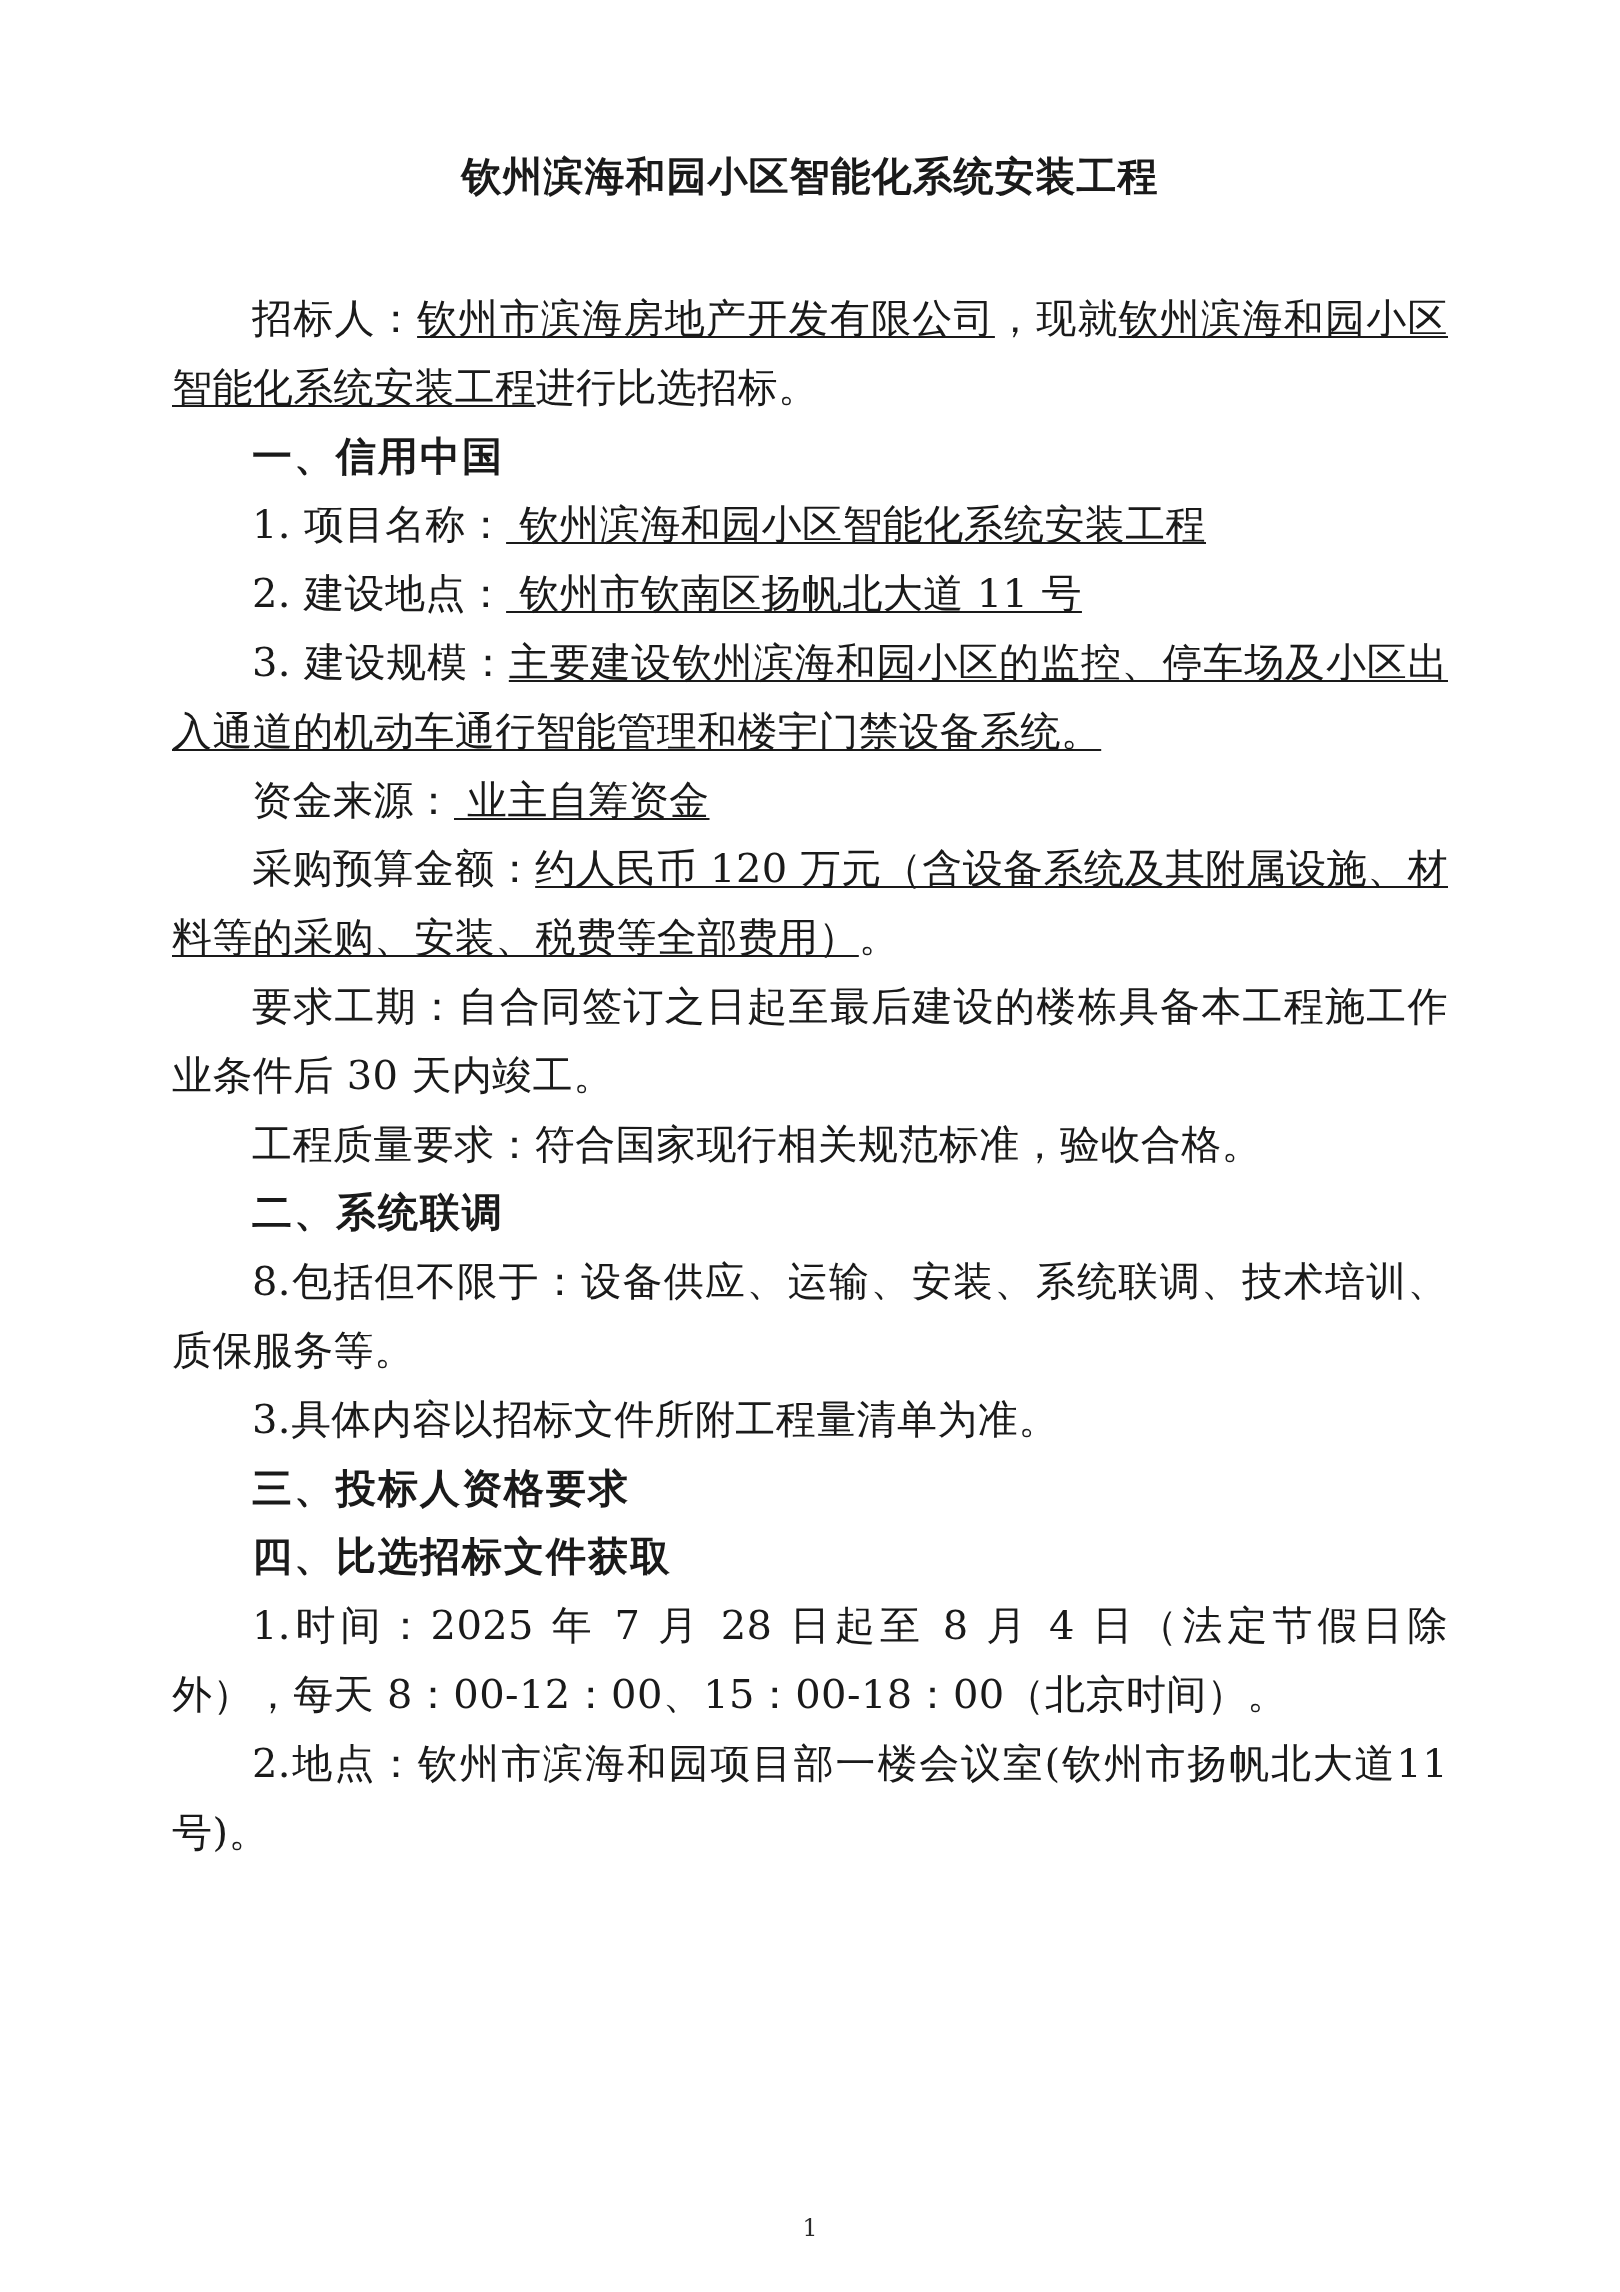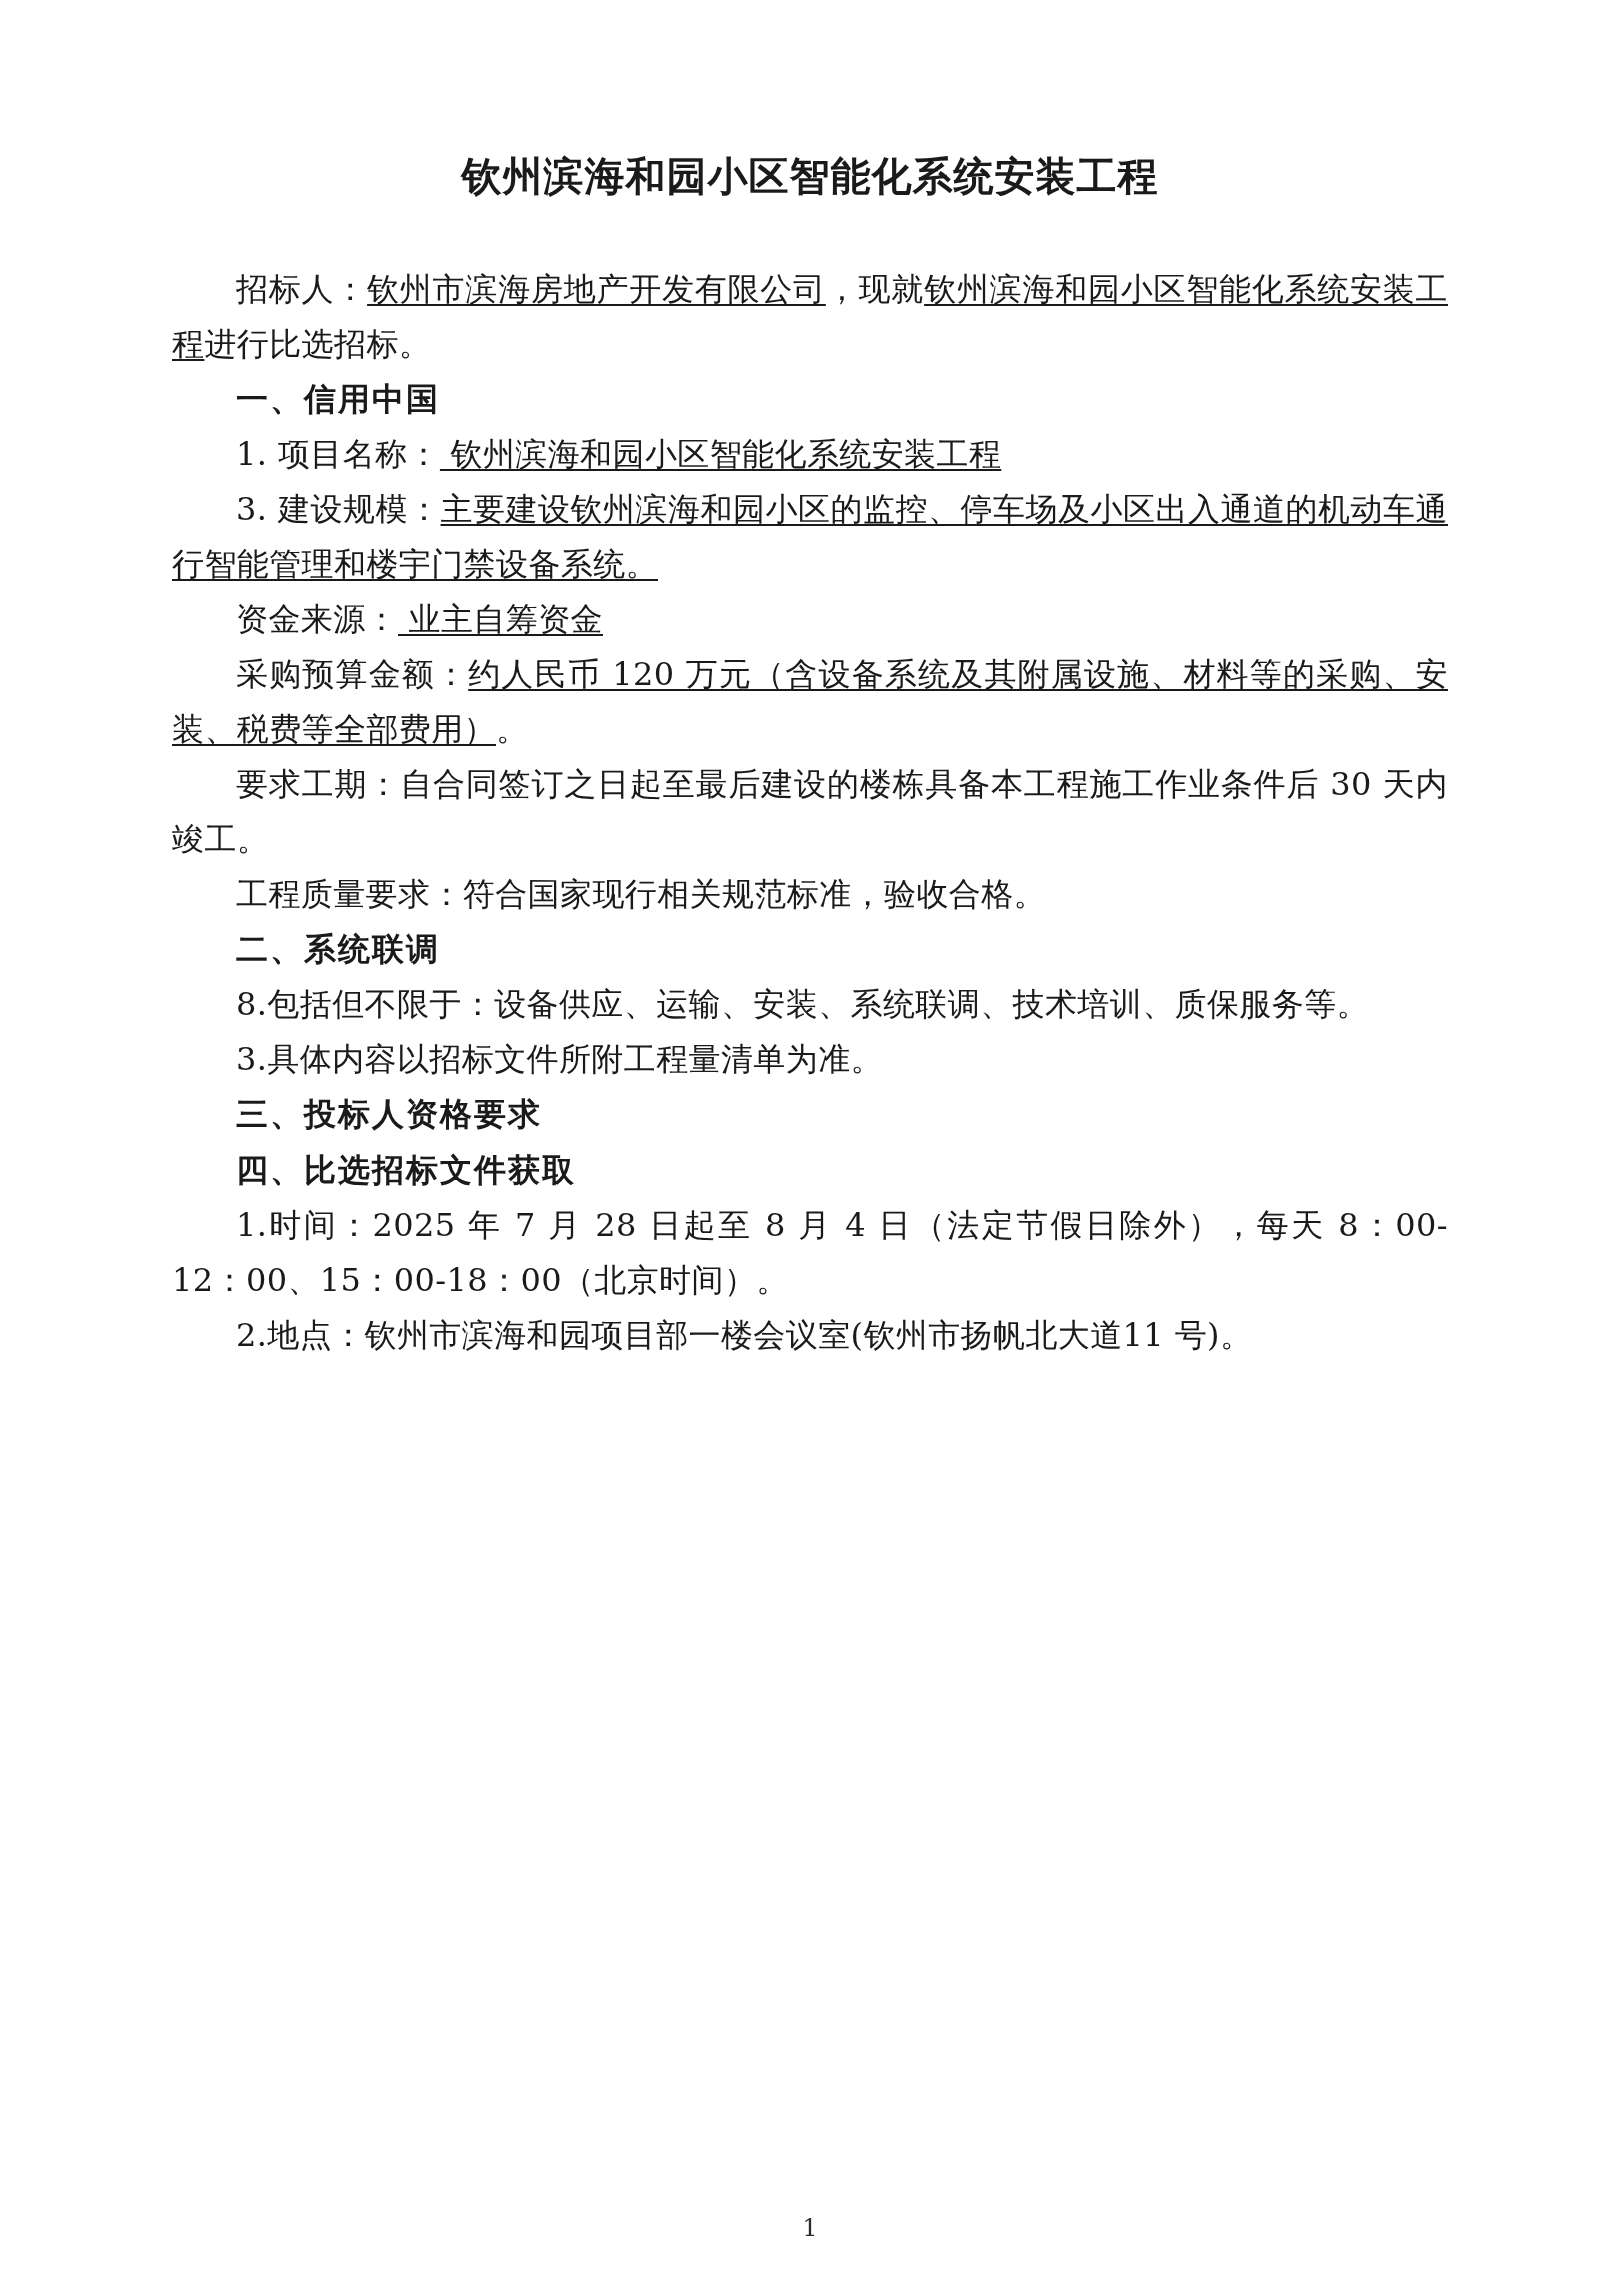--- a/index.html
+++ b/index.html
@@ -27,22 +27,22 @@
     font-size: 40px;
     font-weight: bold;
     line-height: 1.45;
     letter-spacing: 1px;
     margin: 0;
   }
   .doc-title .line2 {
     display: block;
   }
   .body-text {
-    margin-top: 57px;
-    font-size: 32px;
+    margin-top: 79px;
+    font-size: 40px;
     line-height: 1.72;
     text-align: justify;
     letter-spacing: 0.4px;
   }
   p {
     margin: 0;
   }
   .indent {
     text-indent: 2em;
   }
@@ -77,20 +77,21 @@
   </h1>
 
   <div class="body-text">
 
     <p class="indent"><span>招标人：</span><span class="u">钦州市滨海房地产开发有限公司</span><span>，现就</span><span class="u">钦州滨海和园小区智能化系统安装工程</span><span>进行比选招标。</span></p>
 
     <p class="section-head">一、信用中国</p>
 
     <p class="indent"><span>1. 项目名称：</span><span class="u"> 钦州滨海和园小区智能化系统安装工程 </span><span></span></p>
 
+    <p class="indent"><span>2. 建设地点：</span><span class="u"> 钦州市钦南区扬帆北大道 11 号 </span><span></span></p>
 
     <p class="indent"><span>3. 建设规模：</span><span class="u">主要建设钦州滨海和园小区的监控、停车场及小区出入通道的机动车通行智能管理和楼宇门禁设备系统。</span><span></span></p>
 
     <p class="indent"><span>资金来源：</span><span class="u"> 业主自筹资金 </span><span></span></p>
 
     <p class="indent"><span>采购预算金额：</span><span class="u">约人民币 120 万元（含设备系统及其附属设施、材料等的采购、安装、税费等全部费用）</span><span>。</span></p>
 
     <p class="indent"><span>要求工期：</span><span>自合同签订之日起至最后建设的楼栋具备本工程施工作业条件后 30 天内竣工。</span></p>
 
     <p class="indent"><span>工程质量要求：</span><span>符合国家现行相关规范标准，验收合格。</span></p>

